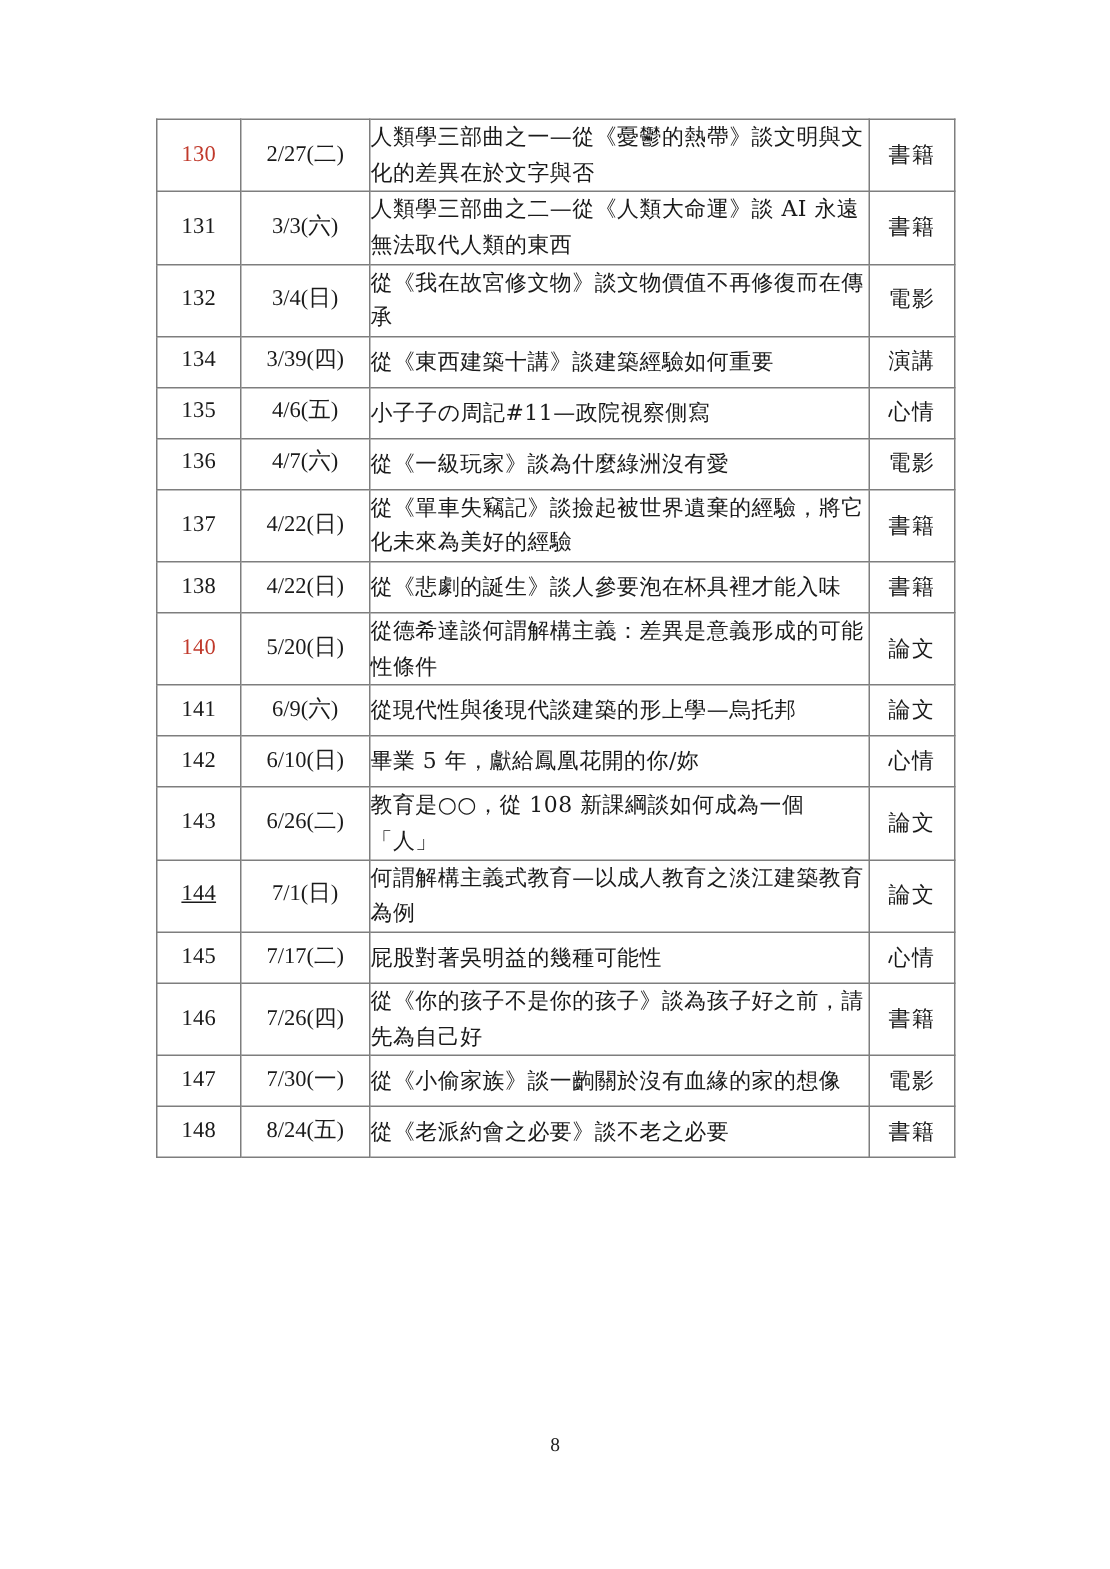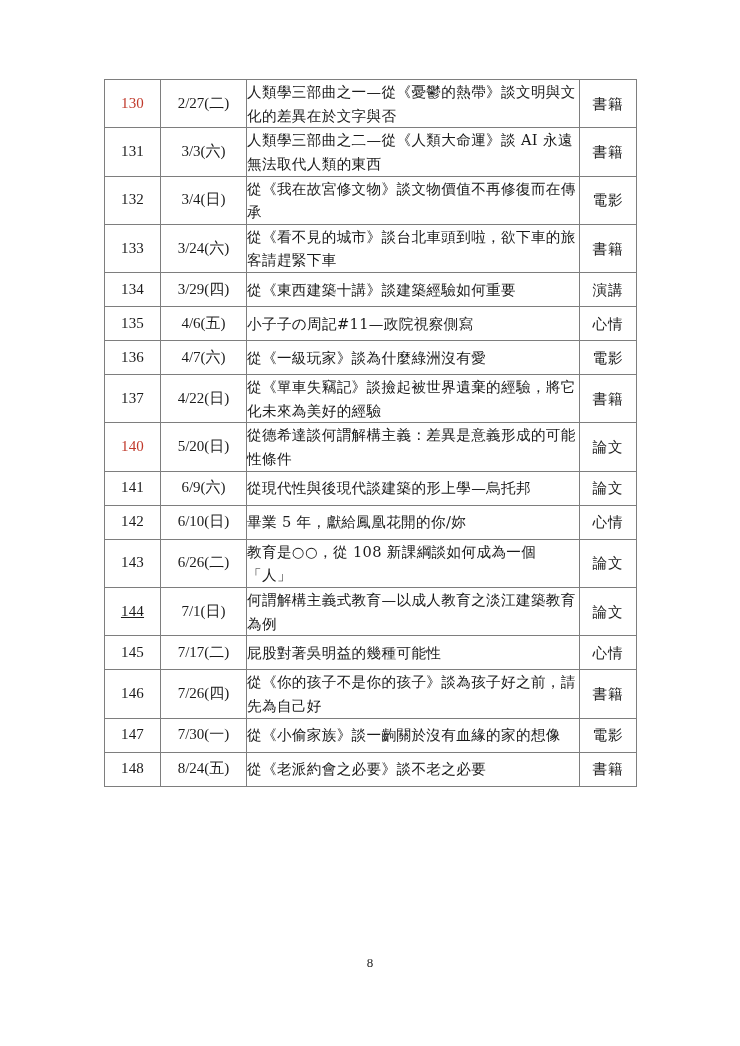--- a/index.html
+++ b/index.html
@@ -133,29 +133,23 @@
             <td class="cell-date" style="border-color: rgb(126, 126, 126);">3/3(六)</td>
             <td class="cell-title" style="border-color: rgb(126, 126, 126);">人類學三部曲之二—從《人類大命運》談 AI 永遠無法取代人類的東西</td>
             <td class="cell-cat" style="border-color: rgb(126, 126, 126);">書籍</td>
           </tr>
           <tr class="r2">
             <td class="cell-no" style="border-color: rgb(126, 126, 126);">132</td>
             <td class="cell-date" style="border-color: rgb(126, 126, 126);">3/4(日)</td>
             <td class="cell-title" style="border-color: rgb(126, 126, 126);">從《我在故宮修文物》談文物價值不再修復而在傳承</td>
             <td class="cell-cat" style="border-color: rgb(126, 126, 126);">電影</td>
           </tr>
-          <tr class="r2">
-            <td class="cell-no" style="border-color: rgb(126, 126, 126);">133</td>
-            <td class="cell-date" style="border-color: rgb(126, 126, 126);">3/24(六)</td>
-            <td class="cell-title" style="border-color: rgb(126, 126, 126);">從《看不見的城市》談台北車頭到啦，欲下車的旅客請趕緊下車</td>
-            <td class="cell-cat" style="border-color: rgb(126, 126, 126);">書籍</td>
-          </tr>
           <tr class="r1">
             <td class="cell-no" style="border-color: rgb(126, 126, 126);">134</td>
-            <td class="cell-date" style="border-color: rgb(126, 126, 126);">3/29(四)</td>
+            <td class="cell-date" style="border-color: rgb(126, 126, 126);">3/39(四)</td>
             <td class="cell-title" style="border-color: rgb(126, 126, 126);">從《東西建築十講》談建築經驗如何重要</td>
             <td class="cell-cat" style="border-color: rgb(126, 126, 126);">演講</td>
           </tr>
           <tr class="r1">
             <td class="cell-no" style="border-color: rgb(126, 126, 126);">135</td>
             <td class="cell-date" style="border-color: rgb(126, 126, 126);">4/6(五)</td>
             <td class="cell-title" style="border-color: rgb(126, 126, 126);">小子子の周記#11—政院視察側寫</td>
             <td class="cell-cat" style="border-color: rgb(126, 126, 126);">心情</td>
           </tr>
           <tr class="r1">
@@ -163,20 +157,26 @@
             <td class="cell-date" style="border-color: rgb(126, 126, 126);">4/7(六)</td>
             <td class="cell-title" style="border-color: rgb(126, 126, 126);">從《一級玩家》談為什麼綠洲沒有愛</td>
             <td class="cell-cat" style="border-color: rgb(126, 126, 126);">電影</td>
           </tr>
           <tr class="r2">
             <td class="cell-no" style="border-color: rgb(126, 126, 126);">137</td>
             <td class="cell-date" style="border-color: rgb(126, 126, 126);">4/22(日)</td>
             <td class="cell-title" style="border-color: rgb(126, 126, 126);">從《單車失竊記》談撿起被世界遺棄的經驗，將它化未來為美好的經驗</td>
             <td class="cell-cat" style="border-color: rgb(126, 126, 126);">書籍</td>
           </tr>
+          <tr class="r1">
+            <td class="cell-no" style="border-color: rgb(126, 126, 126);">138</td>
+            <td class="cell-date" style="border-color: rgb(126, 126, 126);">4/22(日)</td>
+            <td class="cell-title" style="border-color: rgb(126, 126, 126);">從《悲劇的誕生》談人參要泡在杯具裡才能入味</td>
+            <td class="cell-cat" style="border-color: rgb(126, 126, 126);">書籍</td>
+          </tr>
           <tr class="r2">
             <td class="cell-no red" style="color: rgb(192, 57, 43); border-color: rgb(126, 126, 126);">140</td>
             <td class="cell-date" style="border-color: rgb(126, 126, 126);">5/20(日)</td>
             <td class="cell-title" style="border-color: rgb(126, 126, 126);">從德希達談何謂解構主義：差異是意義形成的可能性條件</td>
             <td class="cell-cat" style="border-color: rgb(126, 126, 126);">論文</td>
           </tr>
           <tr class="r1">
             <td class="cell-no" style="border-color: rgb(126, 126, 126);">141</td>
             <td class="cell-date" style="border-color: rgb(126, 126, 126);">6/9(六)</td>
             <td class="cell-title" style="border-color: rgb(126, 126, 126);">從現代性與後現代談建築的形上學—烏托邦</td>

